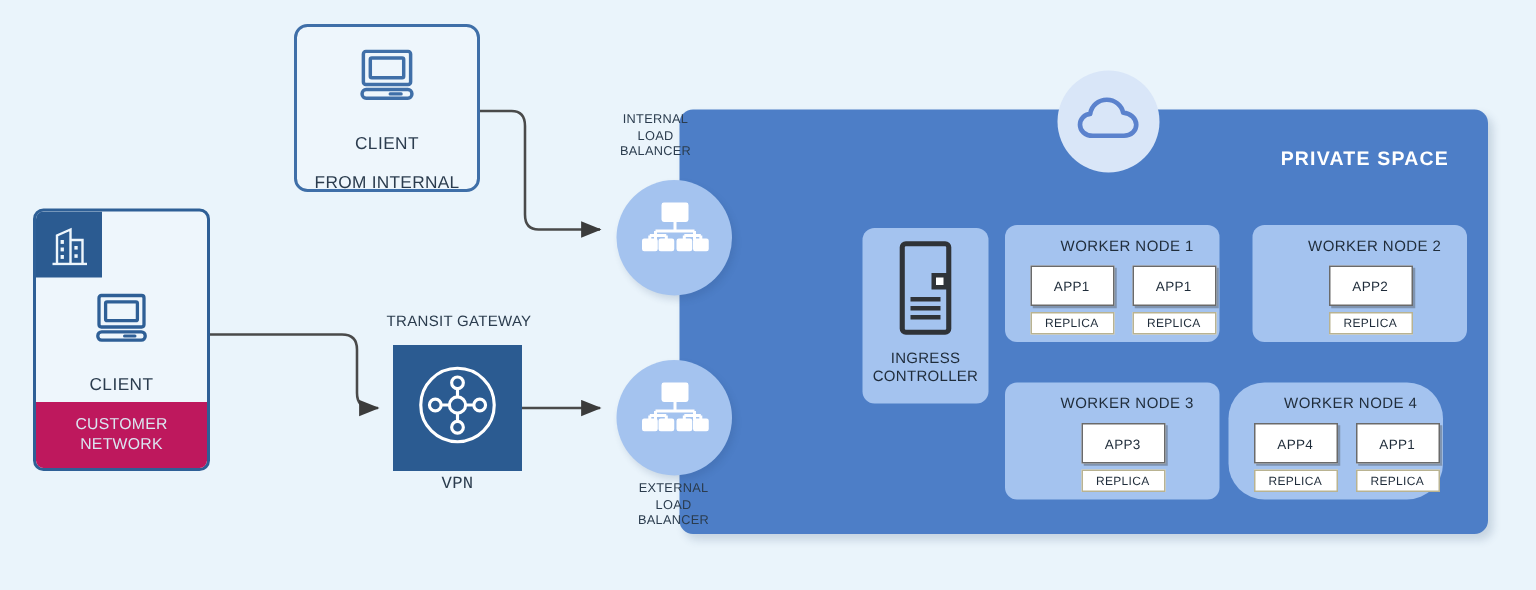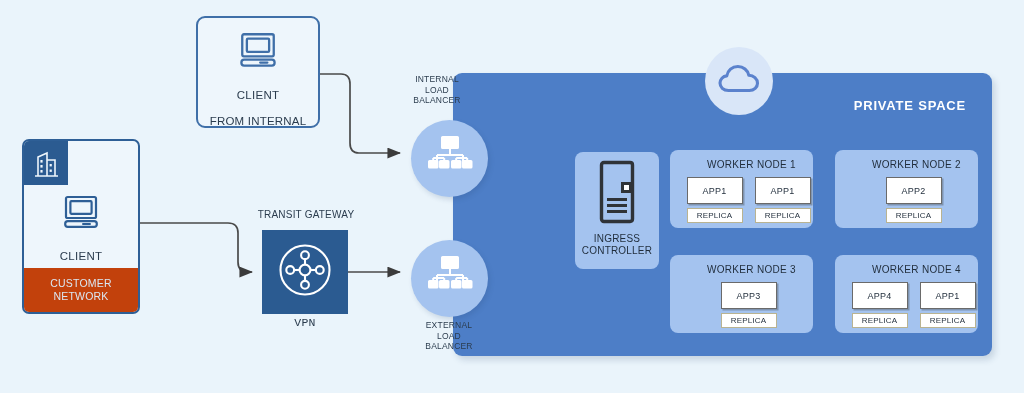--- a/index.html
+++ b/index.html
@@ -47,21 +47,21 @@
     background: #2b5b91;
     display: flex;
     align-items: center;
     justify-content: center;
   }
   #cn-footer {
     position: absolute;
     left: 0; bottom: 0;
     width: 100%;
     height: 44px;
-    background: #c2410c;
+    background: #be185d;
     color: #dbe7f2;
     font-size: 10.5px;
     line-height: 13px;
     letter-spacing: .2px;
     display: flex;
     flex-direction: column;
     align-items: center;
     justify-content: center;
     text-align: center;
   }
@@ -385,21 +385,21 @@
     <div class="abs worker-node" id="wn2" style="left:217px; top:182px;">
       <div class="wn-title">WORKER NODE 3</div>
       <div class="pods">
         <div class="pod">
           <div class="pod-box">APP3</div>
           <div class="pod-replica">REPLICA</div>
         </div>
       </div>
     </div>
 
-    <div class="abs worker-node" id="wn3" style="left:382px; top:182px;">
+    <div class="abs worker-node" id="wn3" style="left:366px; top:182px;border-radius:24px;">
       <div class="wn-title">WORKER NODE 4</div>
       <div class="pods">
         <div class="pod">
           <div class="pod-box">APP4</div>
           <div class="pod-replica">REPLICA</div>
         </div>
         <div class="pod">
           <div class="pod-box">APP1</div>
           <div class="pod-replica">REPLICA</div>
         </div>

